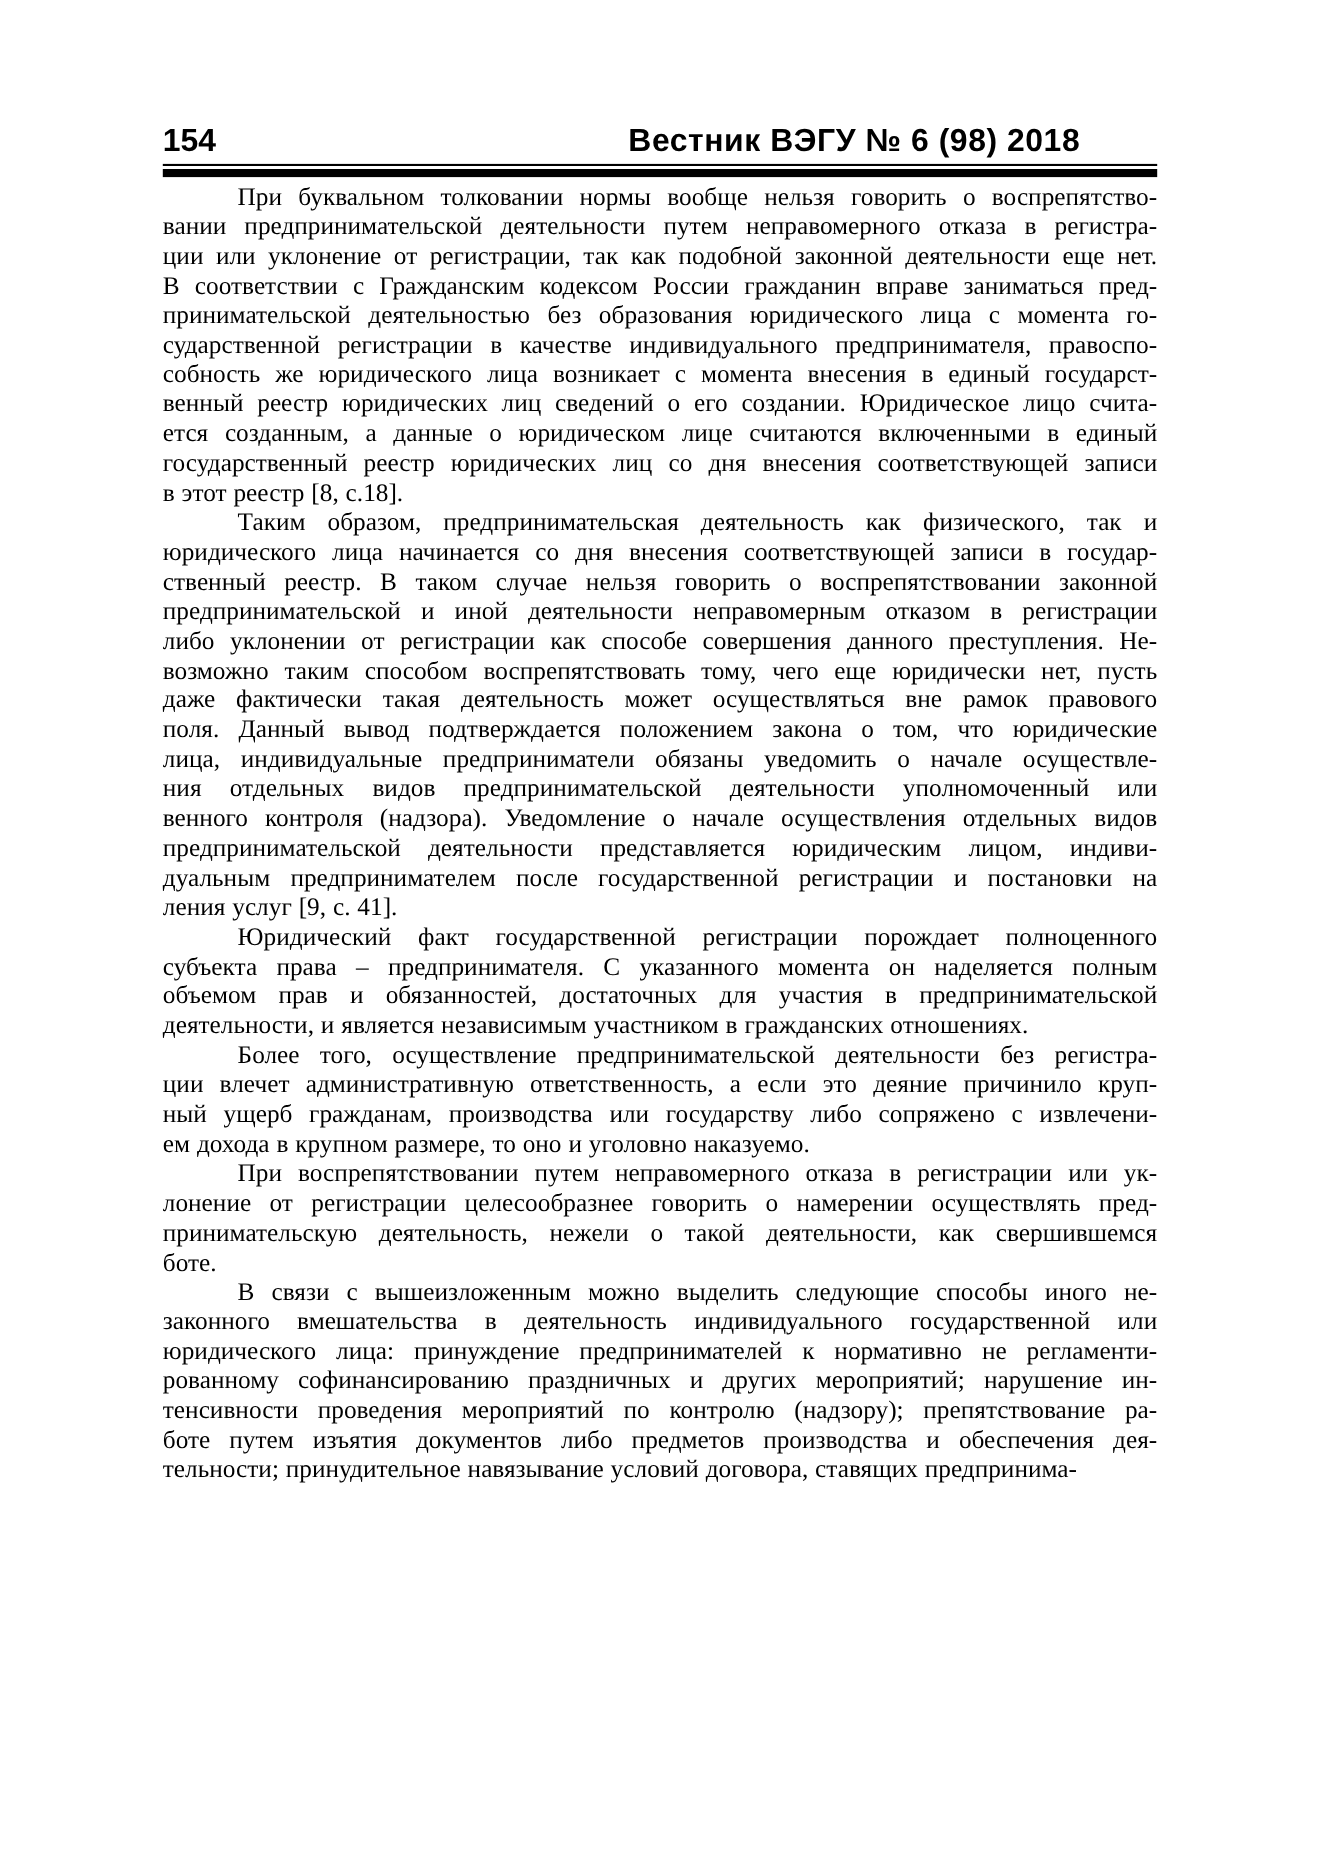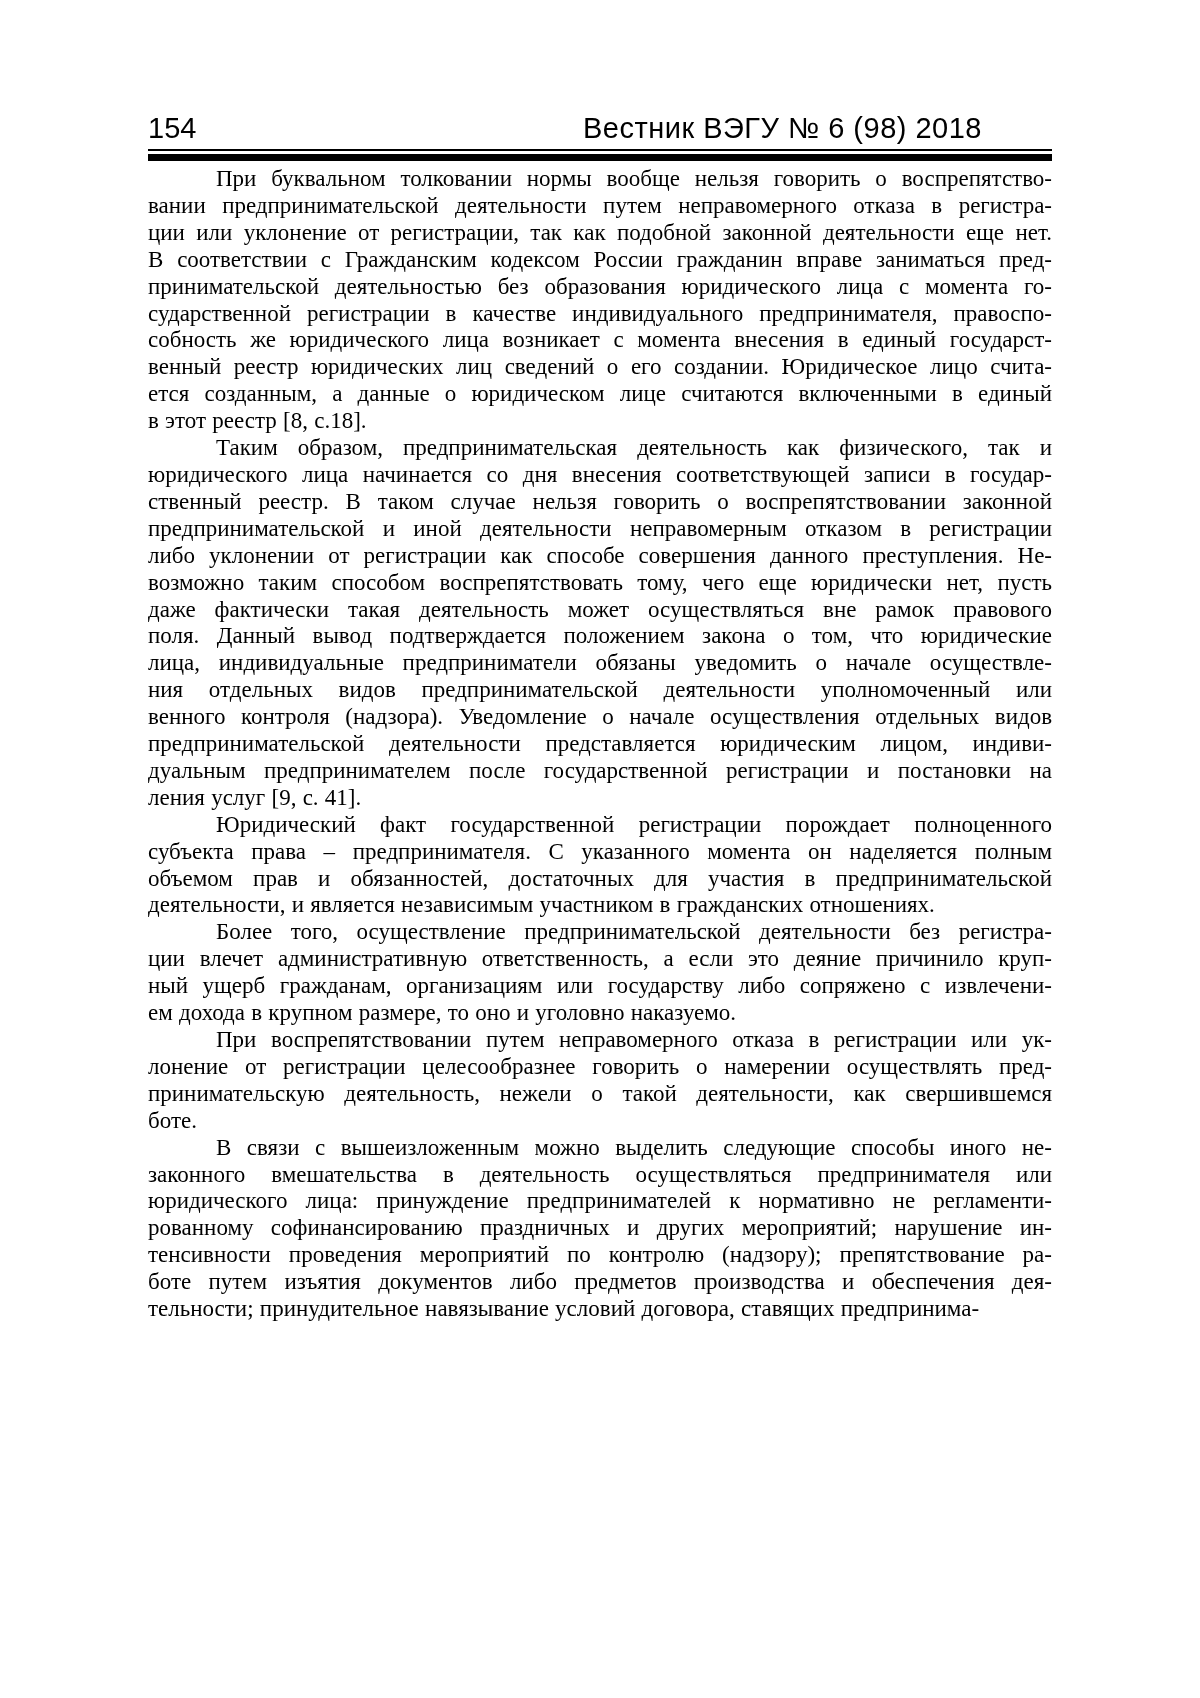--- a/index.html
+++ b/index.html
@@ -16,21 +16,21 @@
     font-family: "Liberation Serif", serif;
     color: #000000;
   }
   .header-row {
     position: absolute;
     top: 111px;
     left: 148px;
     width: 904px;
     height: 34px;
     font-family: "Liberation Sans", sans-serif;
-    font-weight: normal;
+    font-weight: bold;
     font-size: 29px;
     line-height: 34px;
     white-space: nowrap;
   }
   .page-number {
     position: absolute;
     left: 0;
     top: 0;
   }
   .journal-title {
@@ -84,20 +84,21 @@
       <div class="para">
         <div class="line first">При буквальном толковании нормы вообще нельзя говорить о воспрепятство-</div>
         <div class="line">вании предпринимательской деятельности путем неправомерного отказа в регистра-</div>
         <div class="line">ции или уклонение от регистрации, так как подобной законной деятельности еще нет.</div>
         <div class="line">В соответствии с Гражданским кодексом России гражданин вправе заниматься пред-</div>
         <div class="line">принимательской деятельностью без образования юридического лица с момента го-</div>
         <div class="line">сударственной регистрации в качестве индивидуального предпринимателя, правоспо-</div>
         <div class="line">собность же юридического лица возникает с момента внесения в единый государст-</div>
         <div class="line">венный реестр юридических лиц сведений о его создании. Юридическое лицо счита-</div>
         <div class="line">ется созданным, а данные о юридическом лице считаются включенными в единый</div>
+        <div class="line">государственный реестр юридических лиц со дня внесения соответствующей записи</div>
         <div class="line last">в этот реестр [8, с.18].</div>
       </div>
       <div class="para">
         <div class="line first">Таким образом, предпринимательская деятельность как физического, так и</div>
         <div class="line">юридического лица начинается со дня внесения соответствующей записи в государ-</div>
         <div class="line">ственный реестр. В таком случае нельзя говорить о воспрепятствовании законной</div>
         <div class="line">предпринимательской и иной деятельности неправомерным отказом в регистрации</div>
         <div class="line">либо уклонении от регистрации как способе совершения данного преступления. Не-</div>
         <div class="line">возможно таким способом воспрепятствовать тому, чего еще юридически нет, пусть</div>
         <div class="line">даже фактически такая деятельность может осуществляться вне рамок правового</div>
@@ -111,32 +112,32 @@
       </div>
       <div class="para">
         <div class="line first">Юридический факт государственной регистрации порождает полноценного</div>
         <div class="line">субъекта права – предпринимателя. С указанного момента он наделяется полным</div>
         <div class="line">объемом прав и обязанностей, достаточных для участия в предпринимательской</div>
         <div class="line last">деятельности, и является независимым участником в гражданских отношениях.</div>
       </div>
       <div class="para">
         <div class="line first">Более того, осуществление предпринимательской деятельности без регистра-</div>
         <div class="line">ции влечет административную ответственность, а если это деяние причинило круп-</div>
-        <div class="line">ный ущерб гражданам, организациям или государству либо сопряжено с извлечени-</div>
+        <div class="line">ный ущерб гражданам, производства или государству либо сопряжено с извлечени-</div>
         <div class="line last">ем дохода в крупном размере, то оно и уголовно наказуемо.</div>
       </div>
       <div class="para">
         <div class="line first">При воспрепятствовании путем неправомерного отказа в регистрации или ук-</div>
         <div class="line">лонение от регистрации целесообразнее говорить о намерении осуществлять пред-</div>
         <div class="line">принимательскую деятельность, нежели о такой деятельности, как свершившемся</div>
         <div class="line last">боте.</div>
       </div>
       <div class="para">
         <div class="line first">В связи с вышеизложенным можно выделить следующие способы иного не-</div>
-        <div class="line">законного вмешательства в деятельность осуществляться предпринимателя или</div>
+        <div class="line">законного вмешательства в деятельность индивидуального государственной или</div>
         <div class="line">юридического лица: принуждение предпринимателей к нормативно не регламенти-</div>
         <div class="line">рованному софинансированию праздничных и других мероприятий; нарушение ин-</div>
         <div class="line">тенсивности проведения мероприятий по контролю (надзору); препятствование ра-</div>
         <div class="line">боте путем изъятия документов либо предметов производства и обеспечения дея-</div>
         <div class="line last">тельности; принудительное навязывание условий договора, ставящих предпринима-</div>
       </div>
     </div>
 </div>
 
 </body></html>

